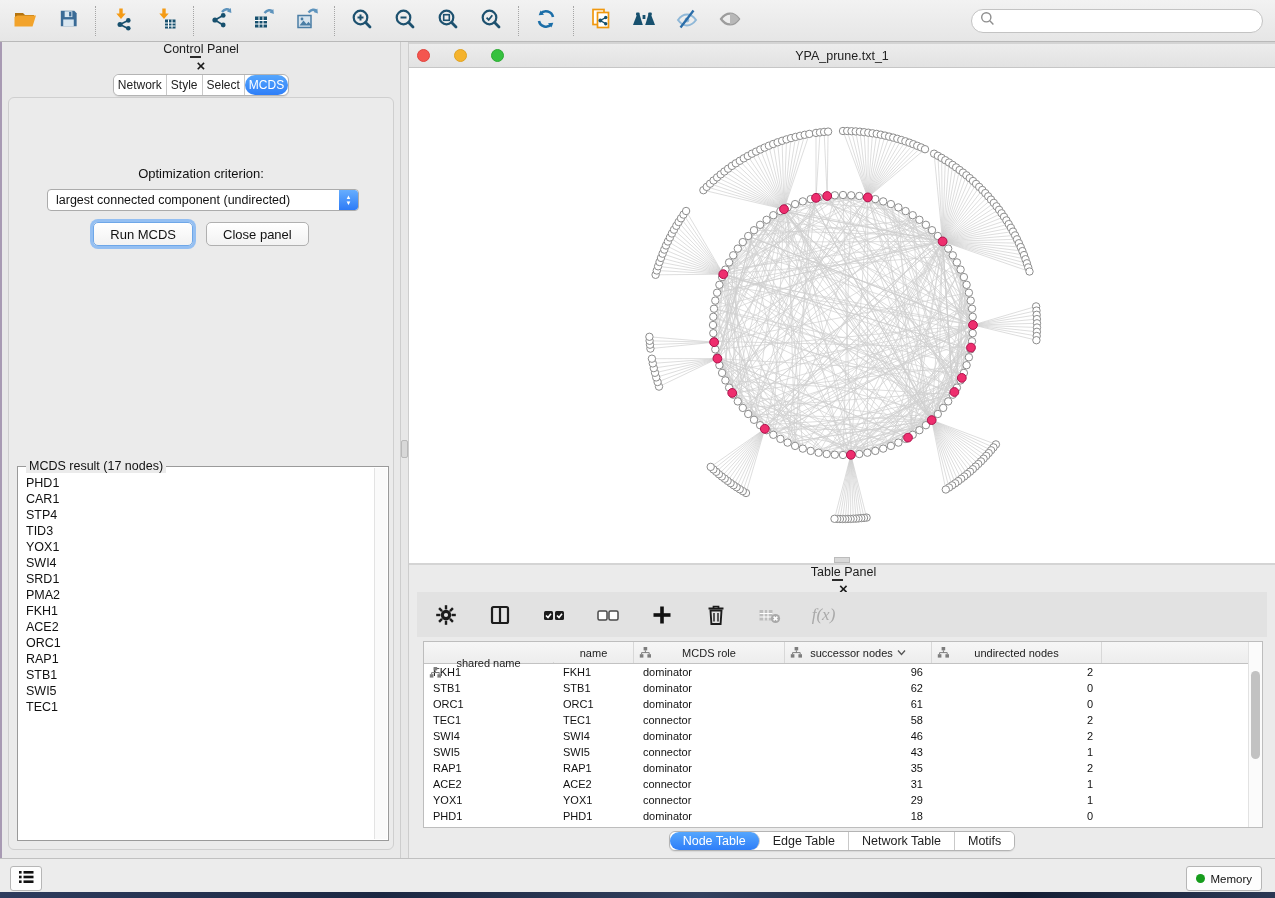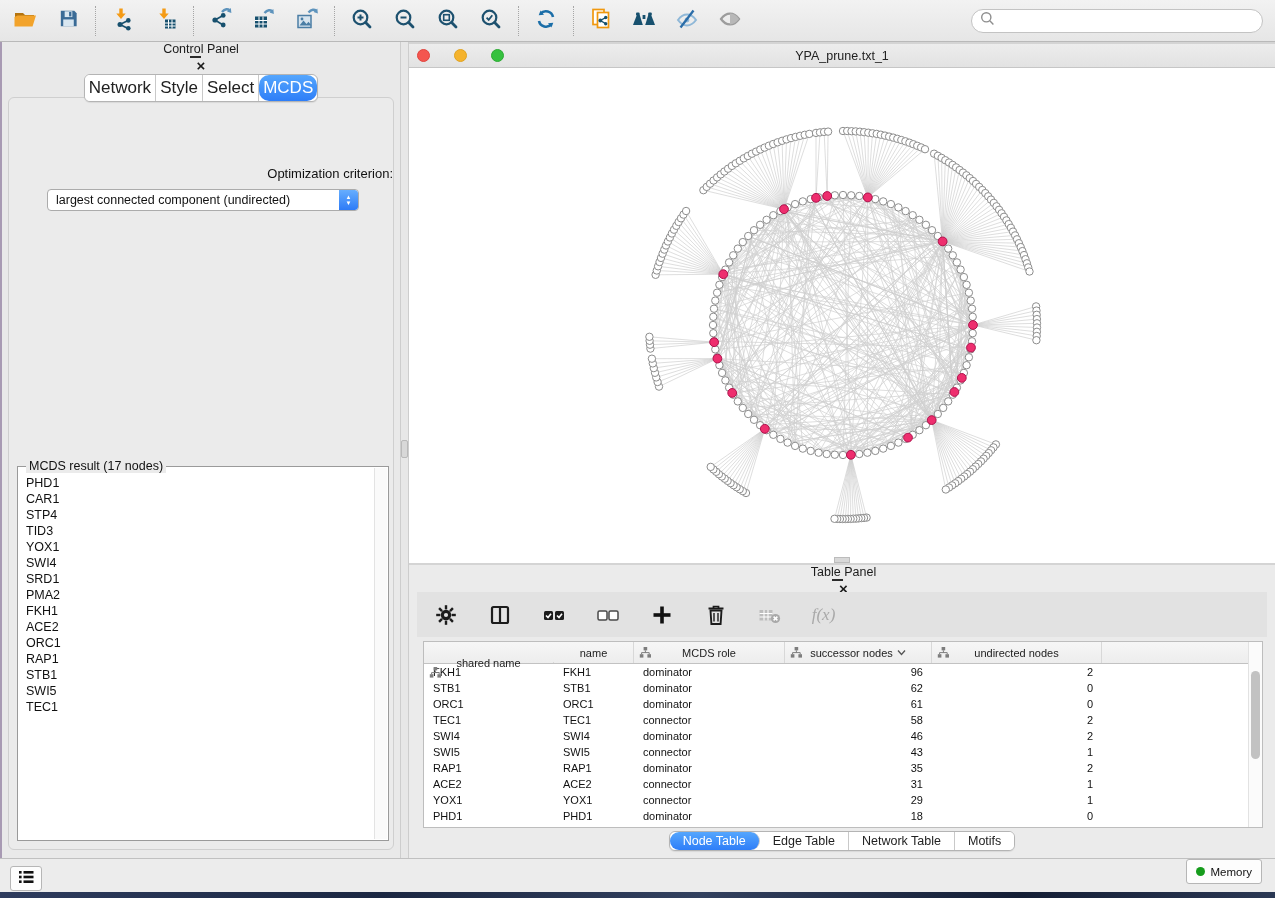--- a/index.html
+++ b/index.html
@@ -20,25 +20,25 @@
   #left-strip{left:0;top:42px;width:2px;height:850px;background:#a89ab3;}
   #workspace{left:2px;top:42px;width:1273px;height:816px;background:#d4d4d4;}
   
   #control-panel{left:0;top:0;width:398px;height:816px;background:#e9e9e9;}
   .panel-header{height:24px;display:flex;align-items:center;padding:0 10px;font-size:12.5px;color:#1c1c1c;flex-direction:column;}
   .panel-header .sp{flex:1;}
   .float-icon{width:9px;height:9px;border:1.5px solid #2b2b2b;display:inline-block;margin-right:12px;}
   .close-icon{font-size:15px;font-weight:bold;color:#1c1c1c;line-height:1;}
   #cp-tabs{left:0;right:0;top:32px;display:flex;justify-content:center;position:absolute;z-index:3;}
   .seg{display:inline-flex;border:1px solid #b4b4b4;border-radius:6px;overflow:hidden;background:#fff;box-shadow:0 1px 1px rgba(0,0,0,.08);}
-  .seg .seg-item{padding:3px 4px;font-size:17px;color:#222;border-right:1px solid #c9c9c9;background:#fff;cursor:default;}
+  .seg .seg-item{padding:3px 4px;font-size:12px;color:#222;border-right:1px solid #c9c9c9;background:#fff;cursor:default;}
   .seg .seg-item:last-child{border-right:none;}
   .seg .seg-item.active{background:linear-gradient(#55a6fd,#2e7ef8);color:#fff;border-radius:10px;}
   #cp-inner{left:6px;top:55px;width:386px;height:753px;background:#ebebeb;border:1px solid #cfcfcf;border-radius:6px;box-sizing:border-box;}
-  #opt-label{left:0;right:0;top:68px;text-align:right;font-size:13px;color:#111;}
+  #opt-label{left:0;right:0;top:68px;text-align:center;font-size:13px;color:#111;}
   #criterion-select{left:38px;top:91px;width:312px;height:22px;background:#fff;border:1px solid #ababab;border-radius:4px;
      display:flex;align-items:center;box-sizing:border-box;overflow:hidden;}
   #criterion-select .val{flex:1;font-size:12.5px;padding-left:8px;color:#111;white-space:nowrap;}
   #criterion-select .stepper{width:19px;height:100%;background:linear-gradient(#66aefe,#2d7bf7);color:#fff;
      display:flex;flex-direction:column;align-items:center;justify-content:center;font-size:6px;line-height:6px;border-radius:0 3px 3px 0;}
   #cp-buttons{left:0;right:0;top:124px;display:flex;justify-content:center;gap:13px;position:absolute;}
   .mac-btn{height:22px;background:linear-gradient(#ffffff,#f2f2f2);border:1px solid #b0b0b0;border-radius:5px;
      font-size:13px;color:#111;display:flex;align-items:center;justify-content:center;padding:0 16px;font-family:"Liberation Sans",sans-serif;}
   .mac-btn.focus{box-shadow:0 0 0 3px rgba(77,155,248,.55);border-color:#6ea7e8;}
   #mcds-group{left:8px;top:368px;width:370px;height:373px;border:1px solid #9a9a9a;background:#fff;position:absolute;}
@@ -70,21 +70,21 @@
   .td{font-size:11px;color:#111;box-sizing:border-box;white-space:nowrap;overflow:hidden;}
   .td.left{padding-left:9px;text-align:left;}
   .td.right{padding-right:9px;text-align:right;}
   #nt-scroll{position:absolute;right:0;top:0;bottom:0;width:13px;background:#fbfbfb;border-left:1px solid #e2e2e2;}
   #nt-thumb{position:absolute;right:2px;top:29px;width:9px;height:88px;background:#c2c2c2;border-radius:5px;}
   #tp-tabs{position:absolute;left:0;right:0;bottom:7px;display:flex;justify-content:center;}
   #tp-tabs .seg-item{font-size:12.5px;padding:2px 13px;}
   
   #status-bar{left:0;top:858px;width:1275px;height:34px;background:#ececec;border-top:1px solid #c0c0c0;box-sizing:border-box;}
   #opts-button{position:absolute;left:10px;top:7px;width:30px;height:23px;background:#fdfdfd;border:1px solid #b6b6b6;border-radius:3px;display:flex;align-items:center;justify-content:center;}
-  #memory-button{position:absolute;right:13px;top:0;height:23px;background:#fdfdfd;border:1px solid #b6b6b6;border-radius:3px;
+  #memory-button{position:absolute;right:13px;top:7px;height:23px;background:#fdfdfd;border:1px solid #b6b6b6;border-radius:3px;
      display:flex;align-items:center;gap:5px;padding:0 9px;font-size:11.5px;color:#111;}
   #memory-dot{width:9px;height:9px;border-radius:50%;background:#169c1c;}
   #desktop-strip{left:0;top:892px;width:1275px;height:6px;background:linear-gradient(90deg,#2e3c5e,#1b2742 30%,#33415f 55%,#141e35 80%,#2b3854);}
 </style>
 </head>
 <body>
 
 <div id="main-toolbar" class="abs">
   <div class="tbtn">
     <span><svg width="25" height="22" viewBox="0 0 25 22">
@@ -276,20 +276,24 @@
         </div>
       </div>
     <div id="cp-inner" class="abs">
       <div id="opt-label" class="abs">Optimization criterion:</div>
       <div id="criterion-select" class="abs">
         <span class="val">largest connected component (undirected)</span>
         <span class="stepper">
             <span>▲</span>
             <span>▼</span>
           </span>
+      </div>
+      <div id="cp-buttons">
+        <div class="mac-btn focus">Run MCDS</div>
+        <div class="mac-btn">Close panel</div>
       </div>
       <div id="mcds-group">
         <span class="gtitle">MCDS result (17 nodes)</span>
         <div id="mcds-list">
             <div class="item">PHD1</div>
             <div class="item">CAR1</div>
             <div class="item">STP4</div>
             <div class="item">TID3</div>
             <div class="item">YOX1</div>
             <div class="item">SWI4</div>

